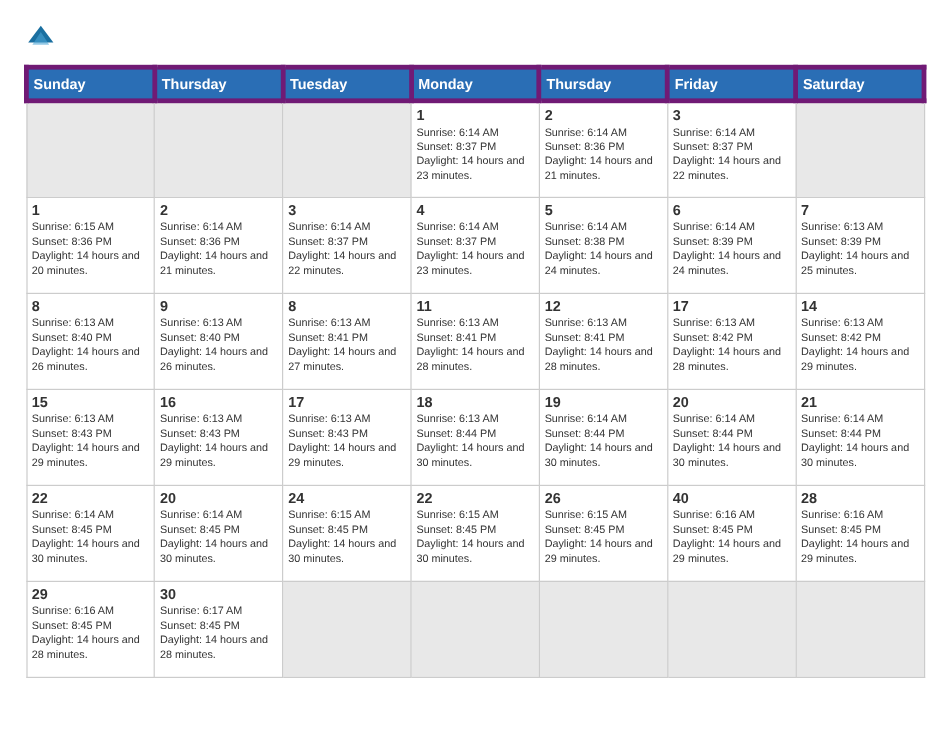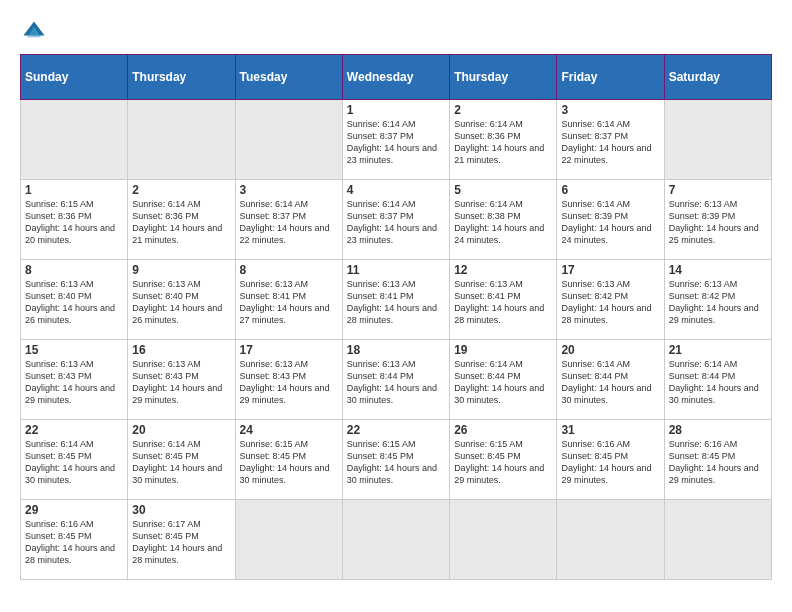--- a/index.html
+++ b/index.html
@@ -62,23 +62,23 @@
     }
     .calendar {
       width: 100%;
       border-collapse: collapse;
     }
     .calendar th {
       background: #2a6eb5;
       color: #fff;
       font-size: 12px;
       font-weight: bold;
-      padding: 15px 4px;
+      padding: 5px 4px;
       text-align: left;
-      border: 1px solid #701a75;
+      border: 4px solid #701a75;
     }
     .calendar td {
       border: 1px solid #ccc;
       vertical-align: top;
       padding: 3px 4px;
       width: calc(100%/7);
       background: #fff;
       font-size: 9.5px;
       color: #333;
       height: 80px;
@@ -118,21 +118,21 @@
       <div class="subtitle"></div>
     </div>
   </div>
 
   <table class="calendar">
     <thead>
       <tr>
       <th>Sunday</th>
           <th>Thursday</th>
           <th>Tuesday</th>
-          <th>Wednesday</th>
+          <th>Monday</th>
           <th>Thursday</th>
           <th>Friday</th>
           <th>Saturday</th>
         </tr>
     </thead>
     <tbody id="calendar-body">
     <tr>
           <td class="empty"></td>
           <td class="empty"></td>
           <td class="empty"></td>
@@ -255,21 +255,21 @@
           </td>
           <td>
             <span class="day-num">22</span>
             <div class="day-info">Sunrise: 6:15 AM<br>Sunset: 8:45 PM<br>Daylight: 14 hours and 30 minutes.</div>
           </td>
           <td>
             <span class="day-num">26</span>
             <div class="day-info">Sunrise: 6:15 AM<br>Sunset: 8:45 PM<br>Daylight: 14 hours and 29 minutes.</div>
           </td>
           <td>
-            <span class="day-num">31</span>
+            <span class="day-num">40</span>
             <div class="day-info">Sunrise: 6:16 AM<br>Sunset: 8:45 PM<br>Daylight: 14 hours and 29 minutes.</div>
           </td>
           <td>
             <span class="day-num">28</span>
             <div class="day-info">Sunrise: 6:16 AM<br>Sunset: 8:45 PM<br>Daylight: 14 hours and 29 minutes.</div>
           </td>
         </tr>
         <tr>
           <td>
             <span class="day-num">29</span>

